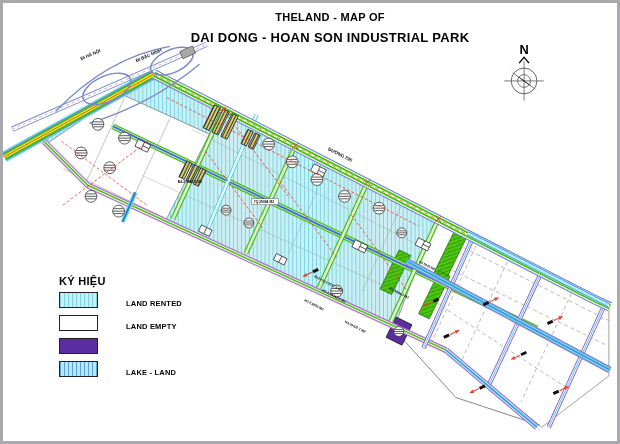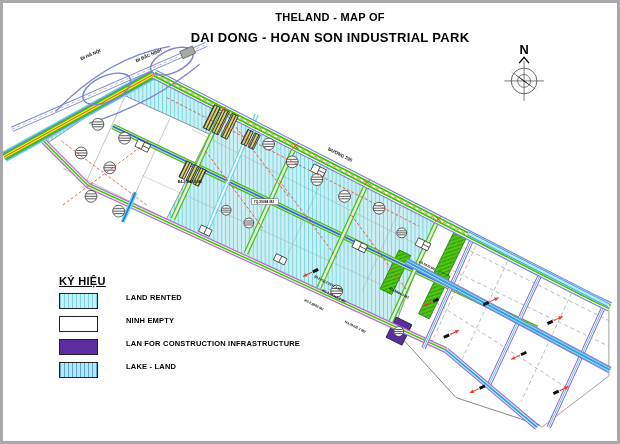--- a/index.html
+++ b/index.html
@@ -8,22 +8,22 @@
     background:#ffffff;border:3px solid #a9a9ad;box-sizing:content-box;
     font-family:"Liberation Sans", sans-serif;overflow:hidden;
   }
   .map-title{
     position:absolute;top:8px;left:40px;right:0;text-align:center;
     color:#000;font-weight:bold;z-index:5;pointer-events:none;
   }
   .map-title .t1{font-size:11px;letter-spacing:.3px;}
   .map-title .t2{font-size:13px;letter-spacing:.3px;margin-top:7px;}
   .legend{position:absolute;left:56px;top:272px;z-index:6;}
-  .legend-title{font-size:11px;font-weight:bold;color:#000;margin-bottom:6px;letter-spacing:.3px;text-decoration:underline;}
-  .legend-row{display:flex;align-items:flex-start;margin-bottom:8px;height:15px;}
+  .legend-title{font-size:11px;font-weight:bold;color:#000;margin-bottom:6px;letter-spacing:.3px;}
+  .legend-row{display:flex;align-items:flex-end;margin-bottom:8px;height:15px;}
   .swatch{width:37px;height:14px;border:1px solid #222;margin-right:28px;flex:0 0 auto;}
   .sw-rented{background:repeating-linear-gradient(90deg,#79d6e0 0 1px,#cdeff4 1px 4px);}
   .sw-empty{background:#ffffff;}
   .sw-tree{background:#4fc814;background-image:repeating-linear-gradient(45deg,rgba(30,110,5,.85) 0 1px,transparent 1px 5px);}
   .sw-constr{background:#5b2da0;}
   .sw-lake{background:repeating-linear-gradient(90deg,#56a8dc 0 1px,#bfe6f8 1px 4px);}
   .legend-row .lab{font-size:7.5px;font-weight:bold;color:#000;letter-spacing:.2px;white-space:nowrap;}
   svg text{font-family:"Liberation Sans", sans-serif;}
   .rlab{font-size:4.6px;font-weight:bold;fill:#111;}
   .plab{font-size:3.4px;font-weight:bold;fill:#111;}
@@ -40,25 +40,24 @@
   </div>
 
   <div class="legend">
     <div class="legend-title">KÝ HIỆU</div>
     <div class="legend-row">
       <span class="swatch sw-rented"></span>
       <span class="lab">LAND RENTED</span>
     </div>
     <div class="legend-row">
       <span class="swatch sw-empty"></span>
-      <span class="lab">NINH EMPTY</span>
+      <span class="lab">LAND EMPTY</span>
     </div>
     <div class="legend-row">
       <span class="swatch sw-constr"></span>
-      <span class="lab">LAN FOR CONSTRUCTION INFRASTRUCTURE</span>
     </div>
     <div class="legend-row">
       <span class="swatch sw-lake"></span>
       <span class="lab">LAKE - LAND</span>
     </div>
   </div>
 
   <svg width="614" height="438" viewBox="0 0 620 444" style="position:absolute;left:0;top:0;">
     <defs>
       <pattern id="patRent" width="4" height="4" patternUnits="userSpaceOnUse">

